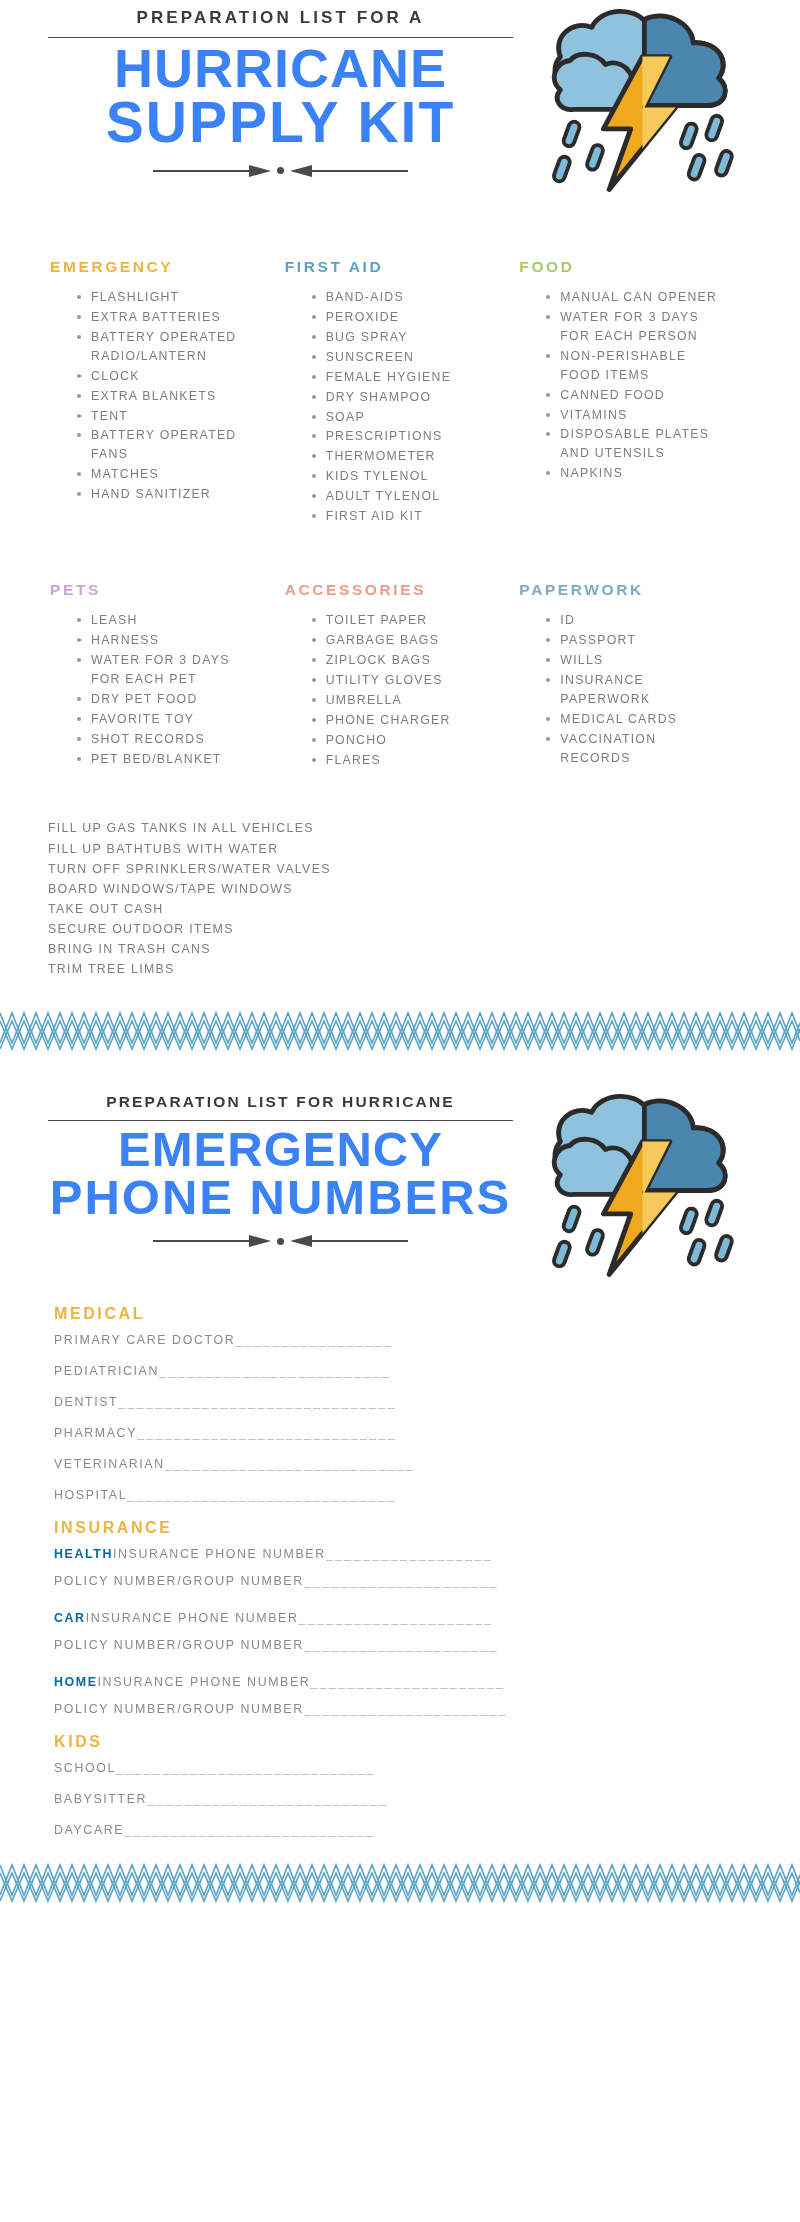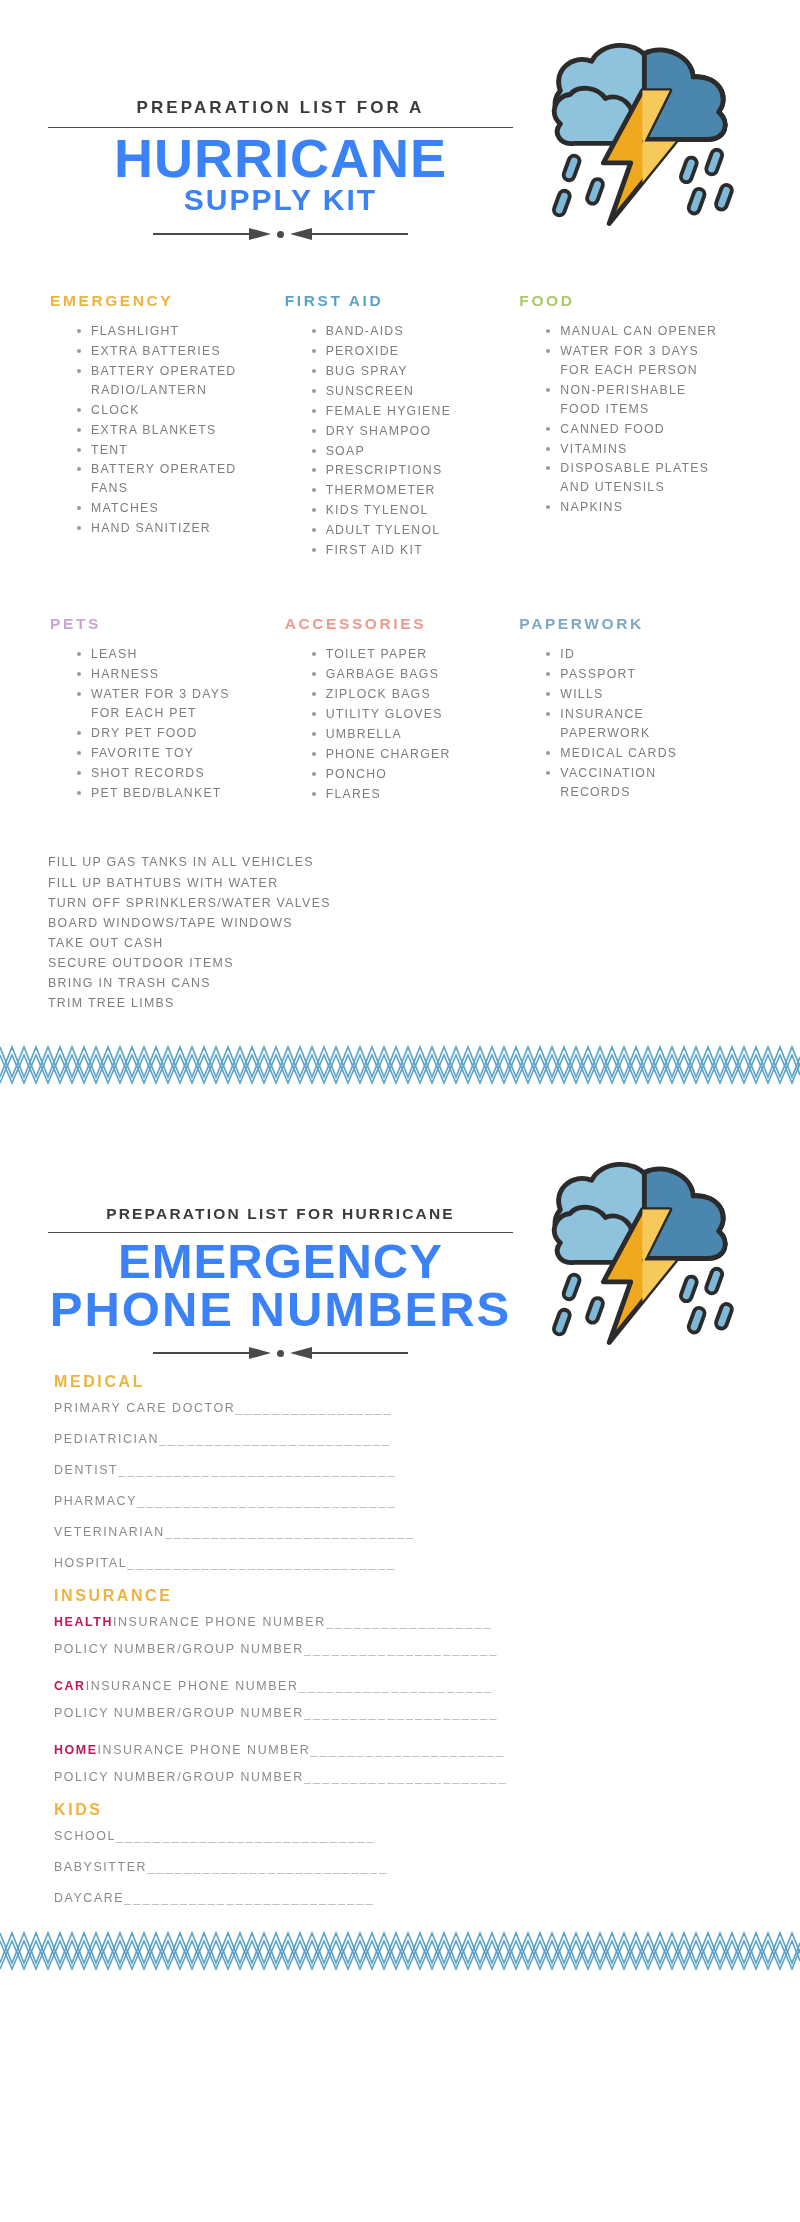--- a/index.html
+++ b/index.html
@@ -21,23 +21,22 @@
     box-sizing: border-box;
     padding: 0 48px;
   }
 
   
   .poster {
     position: relative;
   }
   .poster-head {
     display: flex;
-    align-items: flex-end;
+    align-items: flex-start;
     justify-content: space-between;
-    padding-top: 34px;
   }
   .title-block {
     flex: 1 1 auto;
     padding-top: 8px;
   }
   .kicker {
     font-size: 17px;
     letter-spacing: 3.1px;
     font-weight: bold;
     color: #3b3b3b;
@@ -58,21 +57,21 @@
     font-weight: bold;
     color: #3b82f6;
     text-align: center;
     line-height: 0.98;
     letter-spacing: 1px;
     font-size: 54px;
     text-transform: uppercase;
   }
   .big-title .line2 {
     display: block;
-    font-size: 30px;
+    font-size: 57px;
     letter-spacing: 2px;
   }
   .big-title.alt {
     font-size: 49px;
   }
   .big-title.alt .line2 {
     font-size: 49px;
   }
   .divider-ornament {
     display: flex;
@@ -191,21 +190,21 @@
     display: flex;
     align-items: baseline;
     font-size: 12.4px;
     letter-spacing: 1.6px;
     color: #8a8a8a;
     text-transform: uppercase;
     margin: 0 0 17px 6px;
     white-space: nowrap;
   }
   .form-row .lbl { flex: 0 0 auto; }
-  .form-row .lbl.strong { color: #be185d; font-weight: bold; }
+  .form-row .lbl.strong { color: #0369a1; font-weight: bold; }
   .form-row .dashes {
     flex: 0 0 auto;
     color: #b5b5b5;
     letter-spacing: 2.4px;
     overflow: hidden;
   }
   .form-row.tight { margin-bottom: 13px; }
 
   .spacer-sm { height: 6px; }
 

